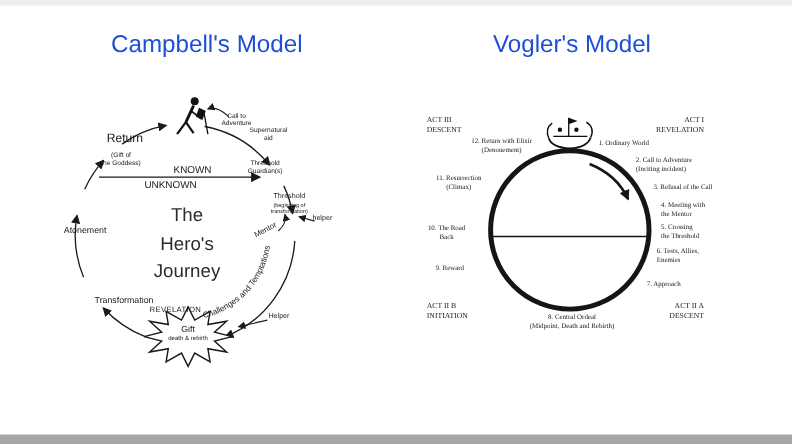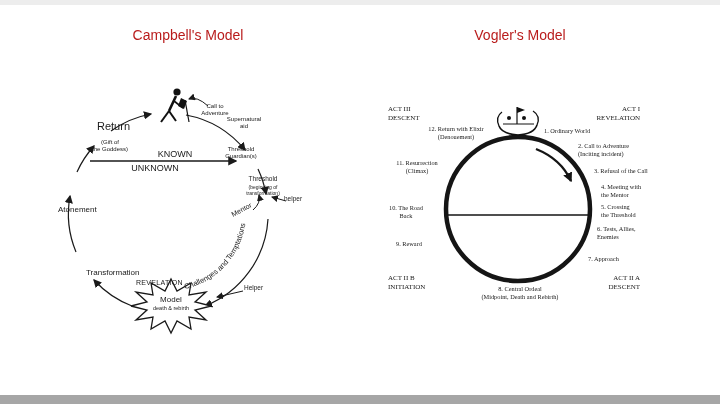--- a/index.html
+++ b/index.html
@@ -8,21 +8,21 @@
     position:relative; width:720px; height:404px; background:#ffffff;
     overflow:hidden; color:#1a1a1a;
     font-family:"Liberation Sans", sans-serif;
   }
   .edge-top { position:absolute; top:0; left:0; right:0; height:5px; background:#ededed; }
   .edge-bottom { position:absolute; bottom:0; left:0; right:0; height:9px; background:#a6a6a6; }
   .lbl { position:absolute; white-space:pre-line; line-height:1.2; color:#1a1a1a; }
   .c { text-align:center; }
   .r { text-align:right; }
   .serif { font-family:"Liberation Serif", serif; }
-  .title { font-size:14px; color:#b91c1c; }
+  .title { font-size:22px; color:#1d4ed8; }
   .bold { font-weight:normal; }
   svg.layer { position:absolute; left:0; top:0; }
 </style>
 </head>
 <body>
 
 <div class="slide">
   <div class="edge-top"></div>
   <div class="edge-bottom"></div>
 
@@ -104,25 +104,28 @@
   <div class="lbl c bold" style="left:120px; top:163px; width:70px; font-size:9px;">UNKNOWN</div>
 
   <div class="lbl c" style="left:217px; top:146px; width:48px; font-size:6px;">Threshold
 Guardian(s)</div>
   <div class="lbl c" style="left:240px; top:175px; width:46px; font-size:6.5px;">Threshold</div>
   <div class="lbl c" style="left:238px; top:184px; width:50px; font-size:5px;">(beginning of
 transformation)</div>
   <div class="lbl" style="left:284px; top:195px; font-size:6.5px;">helper</div>
   <div class="lbl" style="left:231px; top:206px; font-size:7px; transform:rotate(-28deg);">Mentor</div>
 
+  <div class="lbl c" style="left:108px; top:183px; width:124px; font-size:17px; line-height:1.5; color:#2b2b2b;">The
+Hero's
+Journey</div>
 
   <div class="lbl" style="left:58px; top:205px; font-size:8px;">Atonement</div>
   <div class="lbl" style="left:86px; top:268px; font-size:8px;">Transformation</div>
   <div class="lbl" style="left:136px; top:279px; font-size:7px; letter-spacing:0.3px;">REVELATION</div>
-  <div class="lbl c bold" style="left:146px; top:295px; width:50px; font-size:8px;">Model</div>
+  <div class="lbl c bold" style="left:146px; top:295px; width:50px; font-size:8px;">Gift</div>
   <div class="lbl c" style="left:141px; top:305px; width:60px; font-size:5.5px;">death &amp; rebirth</div>
   <div class="lbl" style="left:244px; top:284px; font-size:6.5px;">Helper</div>
 
   <div class="lbl title c" style="left:425px; top:27px; width:190px;">Vogler's Model</div>
 
   <div class="lbl serif" style="left:388px; top:105px; font-size:7px; line-height:1.35;">ACT III
 DESCENT</div>
   <div class="lbl serif r" style="left:572px; top:105px; width:68px; font-size:7px; line-height:1.35;">ACT I
 REVELATION</div>
   <div class="lbl serif" style="left:388px; top:274px; font-size:7px; line-height:1.35;">ACT II B

